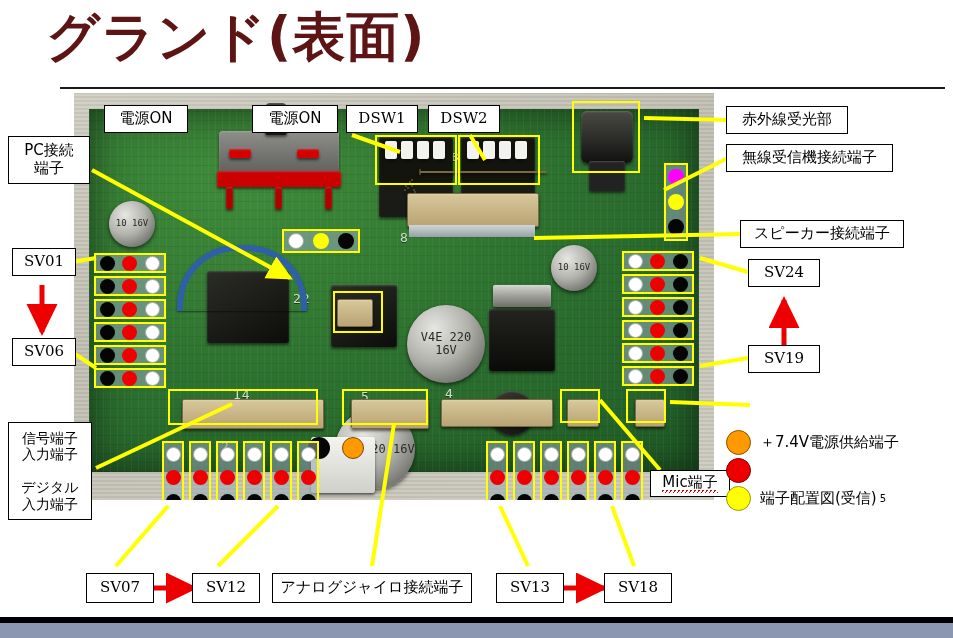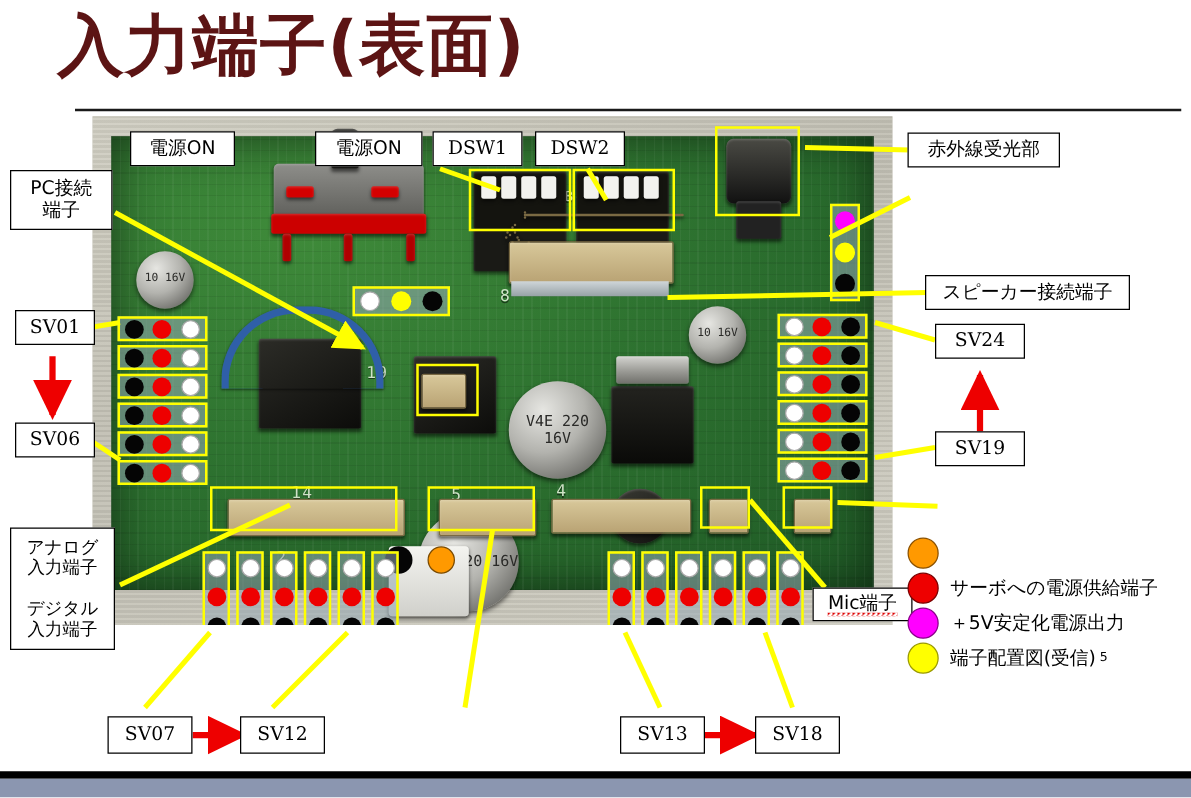--- a/index.html
+++ b/index.html
@@ -118,31 +118,31 @@
     padding-bottom:2px;
   }
 
   svg.overlay{position:absolute;left:0;top:0;width:953px;height:638px;pointer-events:none;}
 </style>
 </head>
 <body>
 
 <div id="slide">
 
-  <div class="title">入力端子(表面)</div>
+  <div class="title">グランド(表面)</div>
   <div class="title-rule"></div>
 
   <div class="photo">
     <div class="photo-noise"></div>
 
     <div class="pcb">
 
       <div class="silk" style="left:340px;top:42px;">HSWB-03F</div>
       <div class="silk" style="left:178px;top:155px;color:#cfe3c7;font-size:14px;">25</div>
-      <div class="silk" style="left:204px;top:182px;color:#cfe3c7;font-size:13px;">19</div>
+      <div class="silk" style="left:204px;top:182px;color:#cfe3c7;font-size:13px;">22</div>
       <div class="silk" style="left:272px;top:280px;color:#cfe3c7;font-size:13px;">5</div>
       <div class="silk" style="left:144px;top:278px;color:#cfe3c7;font-size:13px;">14</div>
       <div class="silk" style="left:356px;top:277px;color:#cfe3c7;font-size:13px;">4</div>
       <div class="silk" style="left:311px;top:121px;color:#cfe3c7;font-size:13px;">8</div>
       <div class="silk" style="left:132px;top:330px;color:#cfe3c7;font-size:13px;">2</div>
       <div class="silk" style="left:447px;top:238px;color:#cfe3c7;font-size:13px;">12</div>
 
       <div class="comp grey" style="left:130px;top:22px;width:120px;height:46px;border-radius:4px;"></div>
       <div class="comp" style="left:176px;top:-6px;width:22px;height:32px;background:linear-gradient(180deg,#3a3a36,#171714);border-radius:5px 5px 2px 2px;"></div>
       <div class="comp" style="left:140px;top:40px;width:22px;height:9px;background:#d40000;"></div>
@@ -430,55 +430,53 @@
 
   <div class="lbl jp" style="left:104px;top:105px;width:84px;height:28px;">電源ON</div>
   <div class="lbl jp" style="left:252px;top:105px;width:86px;height:28px;">電源ON</div>
   <div class="lbl sv" style="left:346px;top:105px;width:72px;height:28px;">DSW1</div>
   <div class="lbl sv" style="left:428px;top:105px;width:72px;height:28px;">DSW2</div>
 
   <div class="lbl jp" style="left:726px;top:106px;width:122px;height:28px;">赤外線受光部</div>
 
   <div class="lbl jp" style="left:8px;top:136px;width:82px;height:48px;">PC接続
 端子</div>
+  <div class="lbl jp" style="left:726px;top:144px;width:167px;height:28px;">無線受信機接続端子</div>
   <div class="lbl jp" style="left:740px;top:220px;width:164px;height:28px;text-align:center;">スピーカー接続端子</div>
 
   <div class="lbl sv" style="left:12px;top:248px;width:64px;height:28px;">SV01</div>
   <div class="lbl sv" style="left:12px;top:338px;width:64px;height:28px;">SV06</div>
 
   <div class="lbl sv" style="left:748px;top:259px;width:72px;height:28px;">SV24</div>
   <div class="lbl sv" style="left:748px;top:345px;width:72px;height:28px;">SV19</div>
 
-  <div class="lbl jp" style="left:8px;top:422px;width:84px;height:98px;font-size:14px;">アナログ
+  <div class="lbl jp" style="left:8px;top:422px;width:84px;height:98px;font-size:14px;">信号端子
 入力端子
 
 デジタル
 入力端子</div>
 
 
   <div class="lbl jp" style="left:650px;top:470px;width:80px;height:27px;">
     <span class="squiggle">Mic端子</span>
   </div>
 
   <div class="lbl sv" style="left:86px;top:573px;width:68px;height:30px;">SV07</div>
   <div class="lbl sv" style="left:192px;top:573px;width:68px;height:30px;">SV12</div>
+  <div class="lbl jp" style="left:272px;top:573px;width:200px;height:30px;">アナログジャイロ接続端子</div>
   <div class="lbl sv" style="left:496px;top:573px;width:68px;height:30px;">SV13</div>
   <div class="lbl sv" style="left:604px;top:573px;width:68px;height:30px;">SV18</div>
 
   <div class="legend">
     <div class="legrow">
       <span class="legdot" style="background:#ff9900;border:1px solid #8a5100;"></span>
+      <span class="legtext">＋7.4V電源供給端子</span>
     </div>
     <div class="legrow">
       <span class="legdot" style="background:#ee0000;border:1px solid #7a0000;"></span>
-      <span class="legtext">サーボへの電源供給端子</span>
-    </div>
-    <div class="legrow">
-      <span class="legdot" style="background:#ff00ff;border:1px solid #8a008a;"></span>
-      <span class="legtext">＋5V安定化電源出力</span>
     </div>
     <div class="legrow">
       <span class="legdot" style="background:#ffff00;border:1px solid #9a9a00;"></span>
       <span class="legtext">端子配置図(受信)</span>
       <span class="legsup">5</span>
     </div>
   </div>
 
   <div class="bar-black"></div>
   <div class="bar-blue"></div>

